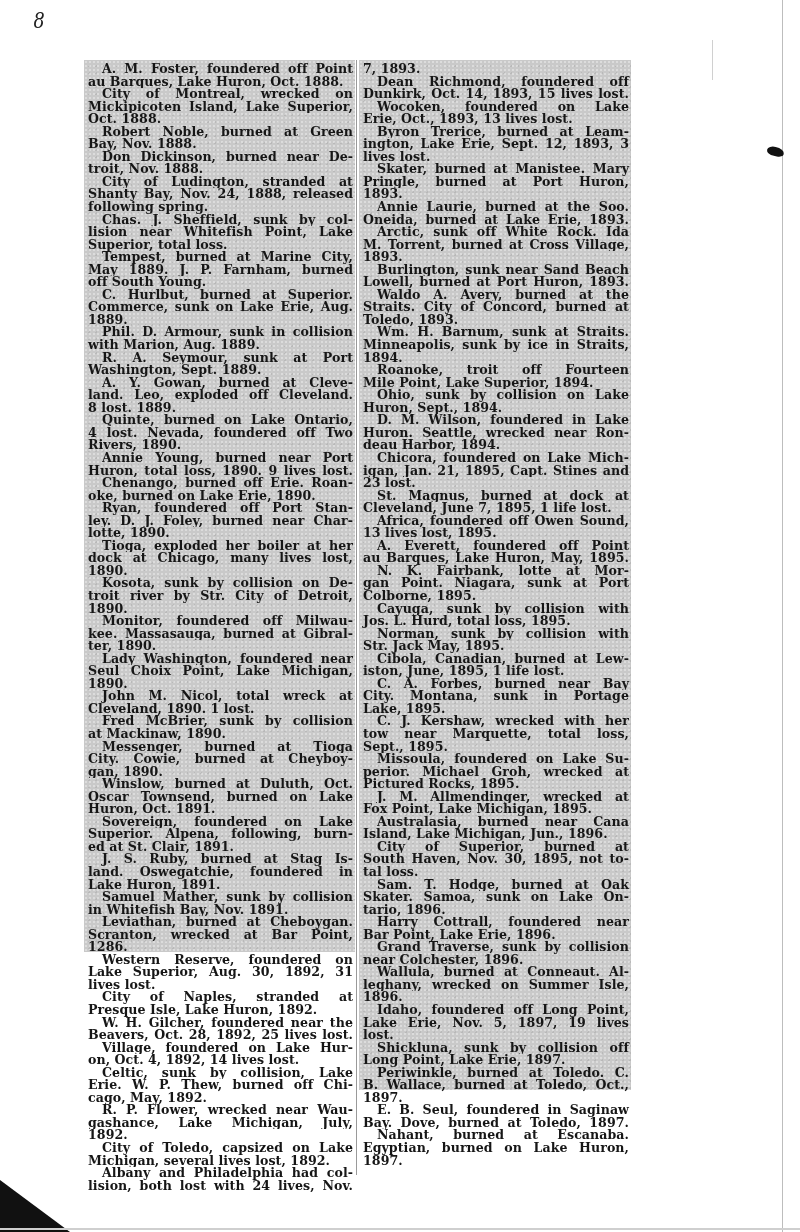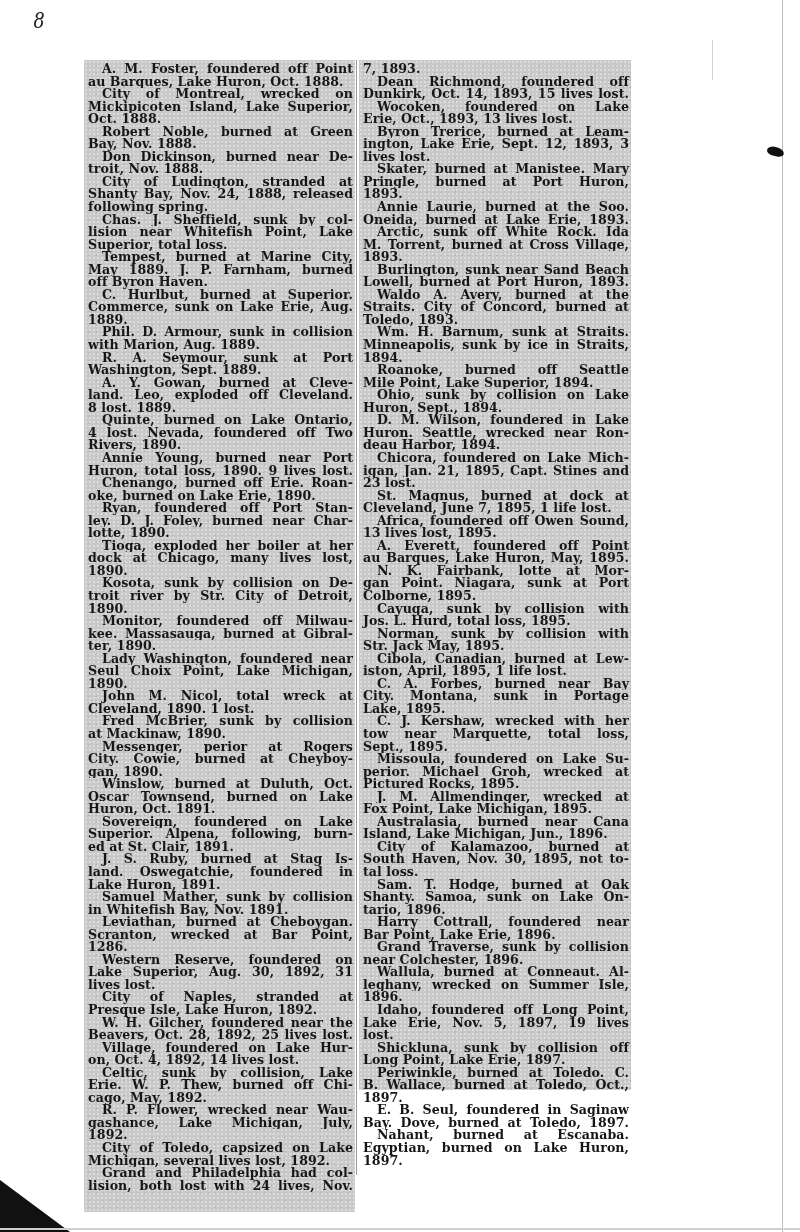--- a/index.html
+++ b/index.html
@@ -19,21 +19,21 @@
     }
     .col {
       position: absolute; top: 0;
       background: #c9c9c9;
       background-image:
         radial-gradient(rgba(255,255,255,0.35) 1px, transparent 1px),
         radial-gradient(rgba(0,0,0,0.08) 1px, transparent 1px);
       background-size: 4px 4px, 7px 7px;
       background-position: 0 0, 2px 3px;
     }
-    .col-left { left: 0; width: 271px; height: 1152px; }
+    .col-left { left: 0; width: 271px; height: 892px; }
     .col-right { left: 275px; width: 272px; height: 1030px; }
     .col-divider {
       position: absolute; left: 272px; top: 0; width: 1px; height: 1115px;
       background: #9a9a9a;
     }
     .line {
       font-size: 12.6px; line-height: 12.55px; height: 12.55px;
       white-space: nowrap; text-align: justify; text-align-last: justify;
       letter-spacing: 0.05px; font-weight: 600; padding: 0 2px 0 4px;
       overflow: hidden;
@@ -88,21 +88,21 @@
         <div class="line indent">Don Dickinson, burned near De-</div>
         <div class="line last">troit, Nov. 1888.</div>
         <div class="line indent">City of Ludington, stranded at</div>
         <div class="line">Shanty Bay, Nov. 24, 1888, released</div>
         <div class="line last">following spring.</div>
         <div class="line indent">Chas. J. Sheffield, sunk by col-</div>
         <div class="line">lision near Whitefish Point, Lake</div>
         <div class="line last">Superior, total loss.</div>
         <div class="line indent">Tempest, burned at Marine City,</div>
         <div class="line">May 1889.  J. P. Farnham, burned</div>
-        <div class="line last">off Byron Haven.</div>
+        <div class="line last">off South Young.</div>
         <div class="line indent">C. Hurlbut, burned at Superior.</div>
         <div class="line">Commerce, sunk on Lake Erie, Aug.</div>
         <div class="line last">1889.</div>
         <div class="line indent">Phil. D. Armour, sunk in collision</div>
         <div class="line last">with Marion, Aug. 1889.</div>
         <div class="line indent">R. A. Seymour, sunk at Port</div>
         <div class="line last">Washington, Sept. 1889.</div>
         <div class="line indent">A. Y. Gowan, burned at Cleve-</div>
         <div class="line">land.  Leo, exploded off Cleveland.</div>
         <div class="line last">8 lost.  1889.</div>
@@ -125,21 +125,21 @@
         <div class="line indent">Monitor, foundered off Milwau-</div>
         <div class="line">kee.  Massasauga, burned at Gibral-</div>
         <div class="line last">ter, 1890.</div>
         <div class="line indent">Lady Washington, foundered near</div>
         <div class="line">Seul Choix Point, Lake Michigan,</div>
         <div class="line last">1890.</div>
         <div class="line indent">John M. Nicol, total wreck at</div>
         <div class="line last">Cleveland, 1890.  1 lost.</div>
         <div class="line indent">Fred McBrier, sunk by collision</div>
         <div class="line last">at Mackinaw, 1890.</div>
-        <div class="line indent">Messenger, perior at Rogers</div>
+        <div class="line indent">Messenger, burned at Tioga</div>
         <div class="line">City.  Cowie, burned at Cheyboy-</div>
         <div class="line last">gan, 1890.</div>
         <div class="line indent">Winslow, burned at Duluth, Oct.</div>
         <div class="line">Oscar Townsend, burned on Lake</div>
         <div class="line last">Huron, Oct. 1891.</div>
         <div class="line indent">Sovereign, foundered on Lake</div>
         <div class="line">Superior.  Alpena, following, burn-</div>
         <div class="line last">ed at St. Clair, 1891.</div>
         <div class="line indent">J. S. Ruby, burned at Stag Is-</div>
         <div class="line">land.  Oswegatchie, foundered in</div>
@@ -159,21 +159,21 @@
         <div class="line indent">Village, foundered on Lake Hur-</div>
         <div class="line last">on, Oct. 4, 1892, 14 lives lost.</div>
         <div class="line indent">Celtic, sunk by collision, Lake</div>
         <div class="line">Erie.  W. P. Thew, burned off Chi-</div>
         <div class="line last">cago, May, 1892.</div>
         <div class="line indent">R. P. Flower, wrecked near Wau-</div>
         <div class="line">gashance, Lake Michigan, July,</div>
         <div class="line last">1892.</div>
         <div class="line indent">City of Toledo, capsized on Lake</div>
         <div class="line last">Michigan, several lives lost, 1892.</div>
-        <div class="line indent">Grand and Philadelphia had col-</div>
+        <div class="line indent">Albany and Philadelphia had col-</div>
         <div class="line">lision, both lost with 24 lives, Nov.</div>
       </div>
   </div>
   <div class="col-divider"></div>
   <div class="col col-right">
     <div class="col-content" id="col-right-content">
         <div class="line last">7, 1893.</div>
         <div class="line indent">Dean Richmond, foundered off</div>
         <div class="line">Dunkirk, Oct. 14, 1893, 15 lives lost.</div>
         <div class="line indent">Wocoken, foundered on Lake</div>
@@ -190,21 +190,21 @@
         <div class="line">M. Torrent, burned at Cross Village,</div>
         <div class="line last">1893.</div>
         <div class="line indent">Burlington, sunk near Sand Beach</div>
         <div class="line">Lowell, burned at Port Huron, 1893.</div>
         <div class="line indent">Waldo A. Avery, burned at the</div>
         <div class="line">Straits.  City of Concord, burned at</div>
         <div class="line last">Toledo, 1893.</div>
         <div class="line indent">Wm. H. Barnum, sunk at Straits.</div>
         <div class="line">Minneapolis, sunk by ice in Straits,</div>
         <div class="line last">1894.</div>
-        <div class="line indent">Roanoke, burned off Seattle</div>
+        <div class="line indent">Roanoke, troit off Fourteen</div>
         <div class="line last">Mile Point, Lake Superior, 1894.</div>
         <div class="line indent">Ohio, sunk by collision on Lake</div>
         <div class="line last">Huron, Sept., 1894.</div>
         <div class="line indent">D. M. Wilson, foundered in Lake</div>
         <div class="line">Huron.  Seattle, wrecked near Ron-</div>
         <div class="line last">deau Harbor, 1894.</div>
         <div class="line indent">Chicora, foundered on Lake Mich-</div>
         <div class="line">igan, Jan. 21, 1895, Capt. Stines and</div>
         <div class="line last">23 lost.</div>
         <div class="line indent">St. Magnus, burned at dock at</div>
@@ -214,39 +214,39 @@
         <div class="line indent">A. Everett, foundered off Point</div>
         <div class="line">au Barques, Lake Huron, May, 1895.</div>
         <div class="line indent">N. K. Fairbank, lotte at Mor-</div>
         <div class="line">gan Point.  Niagara, sunk at Port</div>
         <div class="line last">Colborne, 1895.</div>
         <div class="line indent">Cayuga, sunk by collision with</div>
         <div class="line last">Jos. L. Hurd, total loss, 1895.</div>
         <div class="line indent">Norman, sunk by collision with</div>
         <div class="line last">Str. Jack May, 1895.</div>
         <div class="line indent">Cibola, Canadian, burned at Lew-</div>
-        <div class="line last">iston, April, 1895, 1 life lost.</div>
+        <div class="line last">iston, June, 1895, 1 life lost.</div>
         <div class="line indent">C. A. Forbes, burned near Bay</div>
         <div class="line">City.  Montana, sunk in Portage</div>
         <div class="line last">Lake, 1895.</div>
         <div class="line indent">C. J. Kershaw, wrecked with her</div>
         <div class="line">tow near Marquette, total loss,</div>
         <div class="line last">Sept., 1895.</div>
         <div class="line indent">Missoula, foundered on Lake Su-</div>
         <div class="line">perior.  Michael Groh, wrecked at</div>
         <div class="line last">Pictured Rocks, 1895.</div>
         <div class="line indent">J. M. Allmendinger, wrecked at</div>
         <div class="line last">Fox Point, Lake Michigan, 1895.</div>
         <div class="line indent">Australasia, burned near Cana</div>
         <div class="line last">Island, Lake Michigan, Jun., 1896.</div>
-        <div class="line indent">City of Kalamazoo, burned at</div>
+        <div class="line indent">City of Superior, burned at</div>
         <div class="line">South Haven, Nov. 30, 1895, not to-</div>
         <div class="line last">tal loss.</div>
         <div class="line indent">Sam. T. Hodge, burned at Oak</div>
-        <div class="line">Shanty.  Samoa, sunk on Lake On-</div>
+        <div class="line">Skater.  Samoa, sunk on Lake On-</div>
         <div class="line last">tario, 1896.</div>
         <div class="line indent">Harry Cottrall, foundered near</div>
         <div class="line last">Bar Point, Lake Erie, 1896.</div>
         <div class="line indent">Grand Traverse, sunk by collision</div>
         <div class="line last">near Colchester, 1896.</div>
         <div class="line indent">Wallula, burned at Conneaut. Al-</div>
         <div class="line">leghany, wrecked on Summer Isle,</div>
         <div class="line last">1896.</div>
         <div class="line indent">Idaho, foundered off Long Point,</div>
         <div class="line">Lake Erie, Nov. 5, 1897, 19 lives</div>

